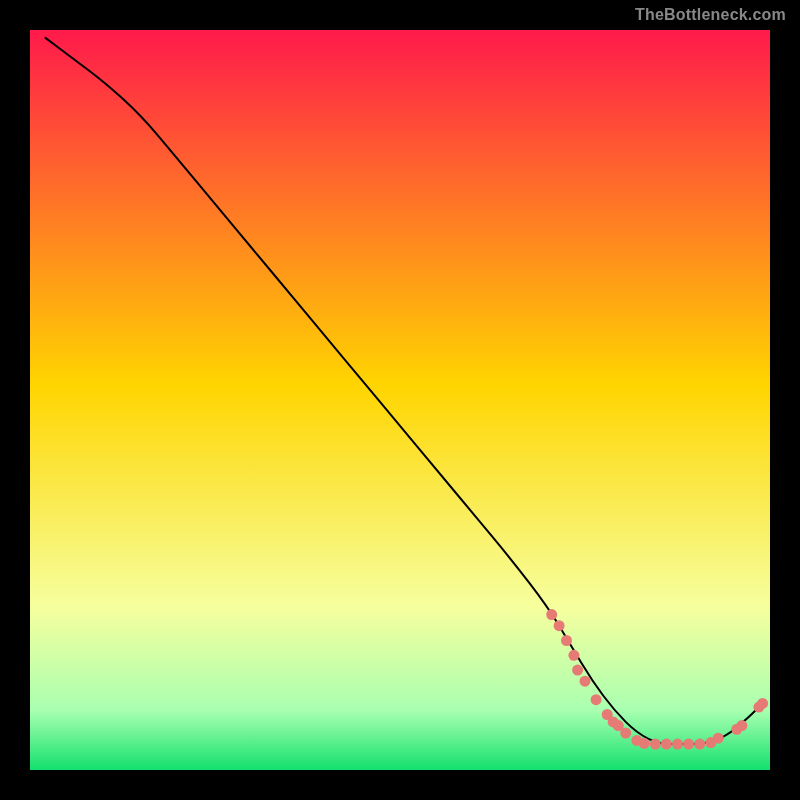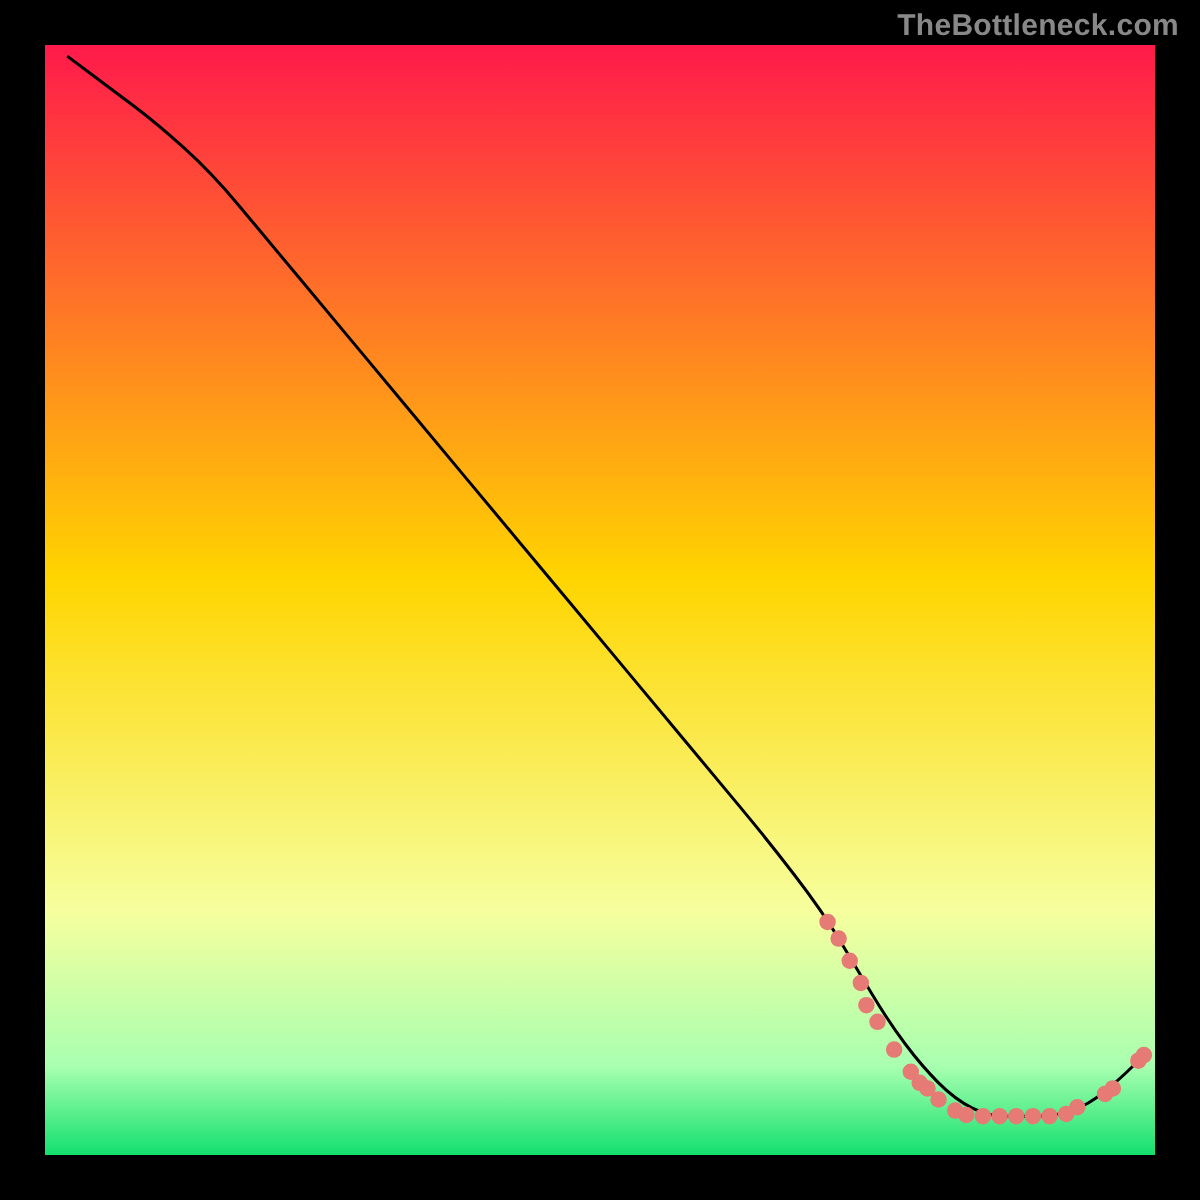--- a/index.html
+++ b/index.html
@@ -14,21 +14,21 @@
   .stage {
     position: relative;
     width: 800px;
     height: 800px;
     background: #000;
   }
   .watermark {
     position: absolute;
     top: 6px;
     right: 14px;
-    font-size: 20px;
+    font-size: 16px;
     font-weight: 600;
     color: #888;
     letter-spacing: 0.2px;
     z-index: 5;
   }
   .plot-wrap {
     position: absolute;
     left: 30px;
     top: 30px;
     width: 740px;

